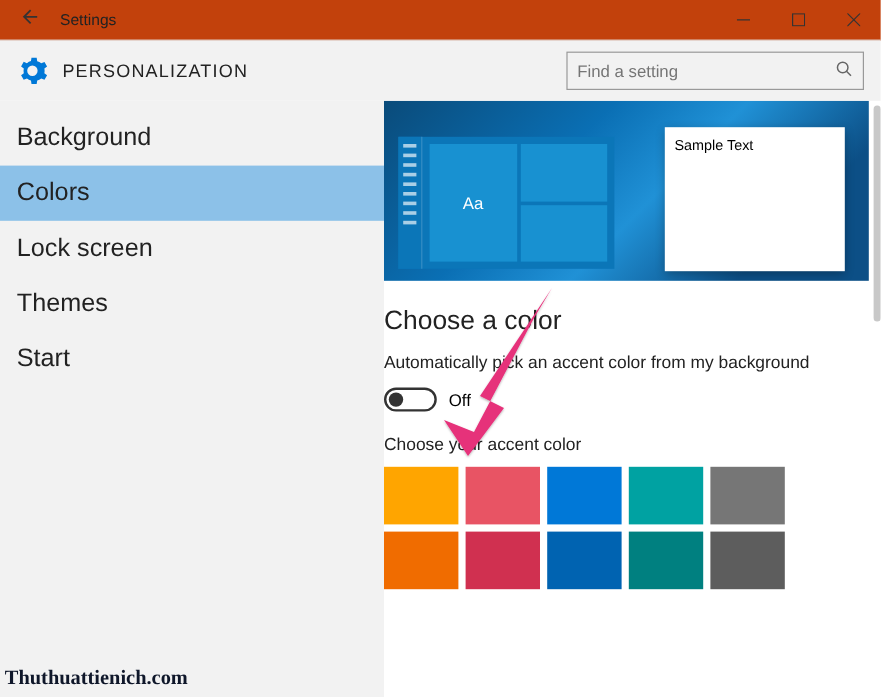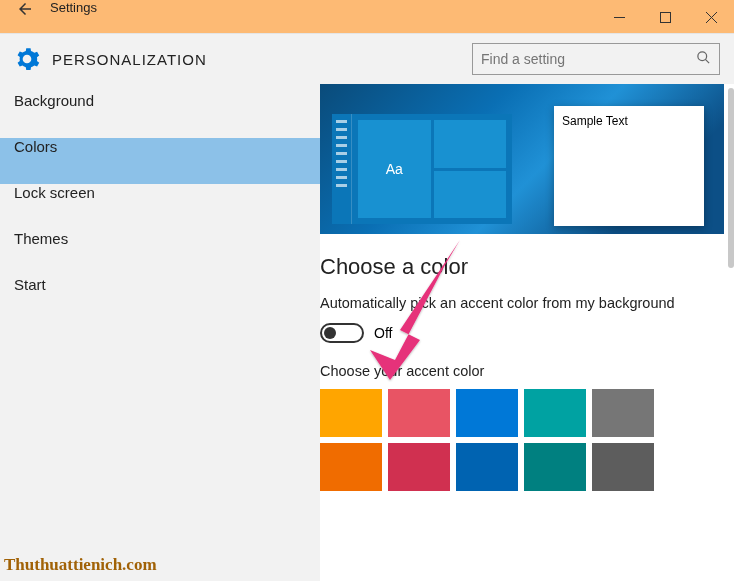--- a/index.html
+++ b/index.html
@@ -1,33 +1,33 @@
 <!DOCTYPE html>
 <html><head>
 <meta charset="utf-8">
 <style>
 * { box-sizing: border-box; margin: 0; padding: 0; font-family: "Segoe UI", Arial, sans-serif; }
 body { width: 734px; height: 581px; background: #fff; overflow: hidden; position: relative; }
 
-.titlebar { height: 34px; display: flex; align-items: flex-start; background: #fdba74; border-bottom: 1px solid #e5e5e5; }
+.titlebar { height: 34px; display: flex; align-items: center; background: #c2410c; border-bottom: 1px solid #e5e5e5; }
 .titlebar .back { width: 50px; text-align: center; font-size: 18px; color: #333; cursor: pointer; }
 .titlebar .title { flex: 1; font-size: 13px; color: #222; }
 .titlebar .win-controls { display: flex; }
 .titlebar .win-controls div { width: 46px; height: 34px; display: flex; align-items: center; justify-content: center; font-size: 14px; color: #333; cursor: pointer; }
 
 .header { height: 50px; background: #f2f2f2; display: flex; align-items: center; padding: 0 14px; }
 .header .gear { width: 26px; height: 26px; color: #0078d7; margin-right: 12px; }
 .header .section { font-size: 15px; letter-spacing: 1px; color: #222; flex: 1; }
 .searchbox { width: 248px; height: 32px; border: 1px solid #999; display: flex; align-items: center; padding: 0 8px; background: #f2f2f2; }
 .searchbox input { border: none; background: transparent; outline: none; font-size: 14px; flex: 1; color: #666; }
 .searchbox .search-icon { color: #666; font-size: 15px; }
 
 .content { display: flex; height: calc(581px - 84px); }
 .sidebar { width: 320px; background: #f2f2f2; padding-top: 8px; }
-.sidebar-item { height: 46px; display: flex; padding: 0 14px; font-size: 15px; color: #222; cursor: pointer; }
+.sidebar-item { height: 46px; display: flex; align-items: center; padding: 0 14px; font-size: 21px; color: #222; cursor: pointer; }
 .sidebar-item.selected { background: #8cc1e8; }
 
 .main { flex: 1; position: relative; overflow: hidden; padding-right: 10px;}
 .scrollbar { position: absolute; right: 0; top: 4px; width: 6px; height: 180px; background: #c8c8c8; border-radius: 3px; }
 
 .preview { height: 150px; margin-bottom: 20px; background: linear-gradient(135deg,#0a4b7a 0%, #0a6fb4 35%, #2091d6 55%, #0c4f86 80%); position: relative; overflow: hidden;}
 .preview-start { position: absolute; left: 12px; top: 30px; width: 180px; height: 110px; background: #0b76b8; display: flex; }
 .preview-bar { width: 20px; background: #0b76b8; border-right: 1px solid rgba(255,255,255,0.18); display: flex; flex-direction: column; padding: 6px 4px; gap:5px;}
 .preview-bar span { display:block; height:3px; background: rgba(255,255,255,0.65); }
 .preview-tiles { flex:1; padding:6px; display:grid; grid-template-columns: 1fr 1fr; grid-template-rows: 1fr 1fr; gap:3px;}
@@ -43,21 +43,21 @@
 .toggle { width: 44px; height: 20px; border: 2px solid #333; border-radius: 12px; position: relative; margin-right: 10px; cursor:pointer;}
 .toggle .knob { width: 12px; height: 12px; background: #333; border-radius: 50%; position: absolute; left: 2px; top: 2px; }
 .toggle-label { font-size: 14px; }
 
 .sub-label { font-size: 14.5px; color: #222; margin-bottom: 10px; }
 .swatches { display: grid; grid-template-columns: repeat(5, 62px); grid-auto-rows: 48px; gap: 6px; }
 .swatch { cursor:pointer; }
 
 .arrow { position: absolute; left: 350px; top: 230px; pointer-events:none; }
 
-.watermark { position: absolute; left: 4px; bottom: 6px; font-size: 17px; font-weight: bold; color: #a16207; font-family: Georgia, serif;}
+.watermark { position: absolute; left: 4px; bottom: 6px; font-size: 17px; font-weight: bold; color: #0f172a; font-family: Georgia, serif;}
 </style>
 </head>
 <body>
 
 <div class="titlebar">
   <div class="back">
     <svg width="18" height="18" viewBox="0 0 24 24">
         <path d="M20 11H7.8l5.6-5.6L12 4l-8 8 8 8 1.4-1.4L7.8 13H20z" fill="#333"></path>
       </svg>
   </div>

